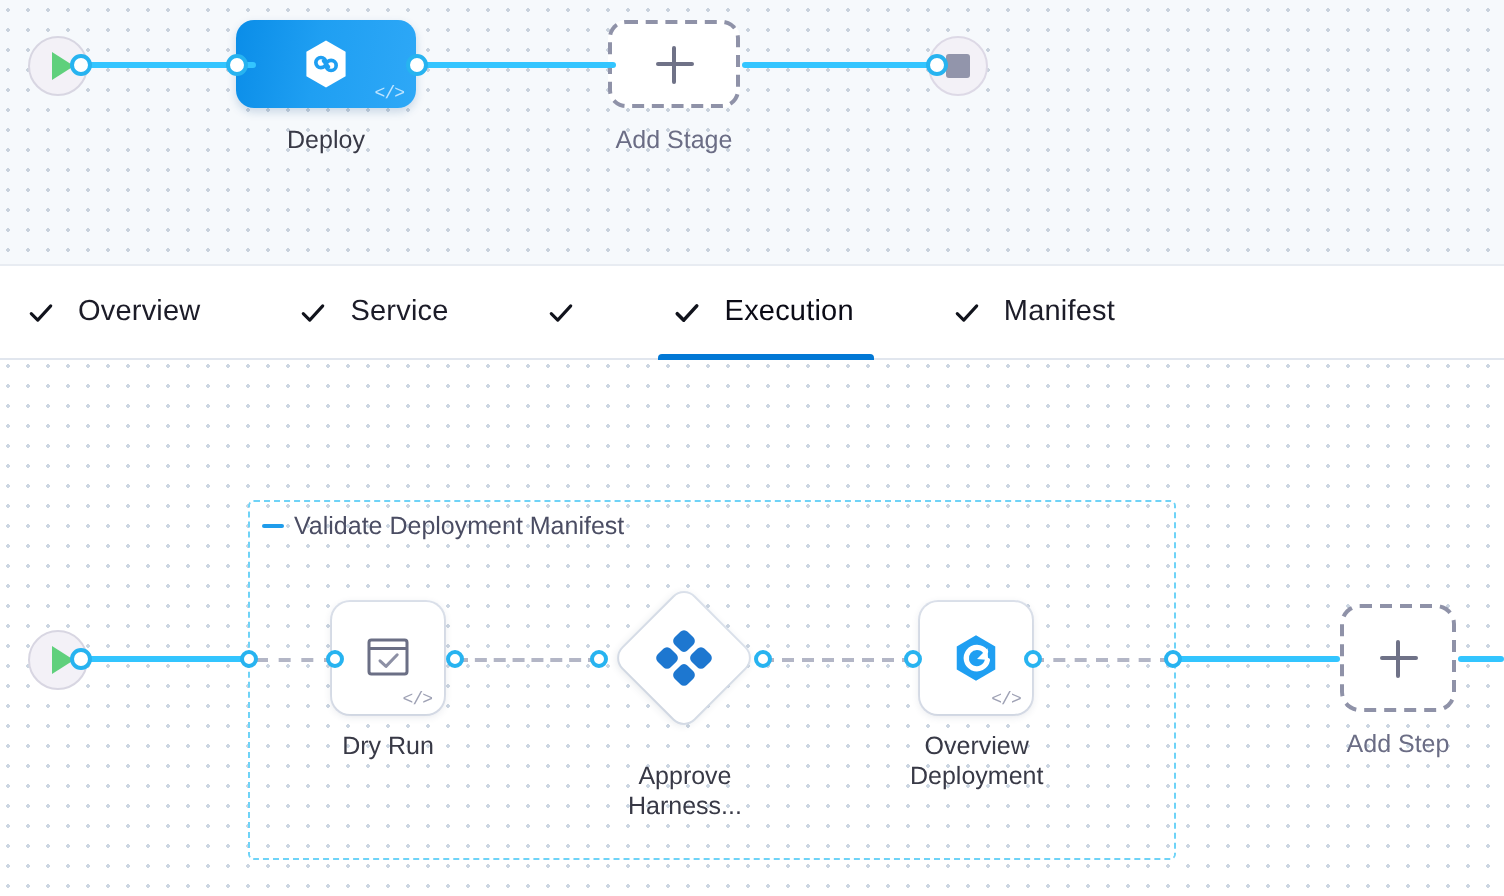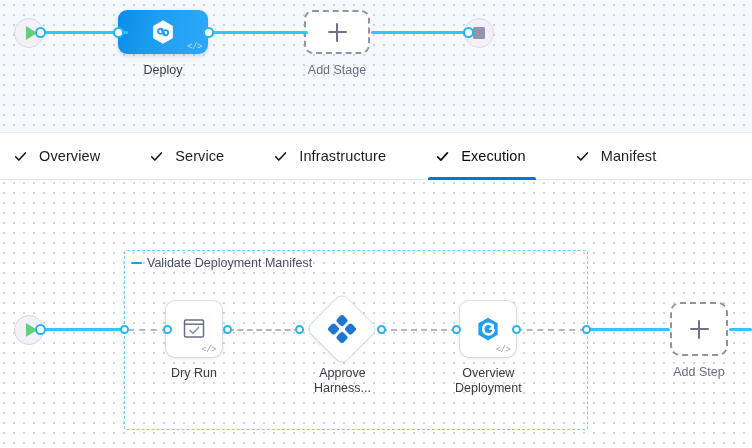--- a/index.html
+++ b/index.html
@@ -369,21 +369,20 @@
       </span>
       <span class="tab-label">Service</span>
     </div>
 
     <div class="tab">
       <span class="check">
         <svg viewBox="0 0 16 16" width="13" height="13">
             <path d="M2 8.4 L6 12.4 L14 3.6" fill="none" stroke="#11131c" stroke-width="1.9" stroke-linecap="round" stroke-linejoin="round"></path>
           </svg>
       </span>
-      <span class="tab-label">Infrastructure</span>
     </div>
 
     <div class="tab active">
       <span class="check">
         <svg viewBox="0 0 16 16" width="13" height="13">
             <path d="M2 8.4 L6 12.4 L14 3.6" fill="none" stroke="#11131c" stroke-width="2.2" stroke-linecap="round" stroke-linejoin="round"></path>
           </svg>
       </span>
       <span class="tab-label">Execution</span>
     </div>
@@ -436,21 +435,21 @@
         <svg class="icon-svg" width="26" height="26" viewBox="0 0 26 26">
           <rect x="3.5" y="4" width="19" height="17" rx="1.2" fill="#ffffff" stroke="#6b6f85" stroke-width="1.5"></rect>
           <line x1="3.5" y1="8.2" x2="22.5" y2="8.2" stroke="#6b6f85" stroke-width="1.5"></line>
           <path d="M9 14.4 L12 17.2 L17.6 11.4" fill="none" stroke="#8d90a5" stroke-width="1.5" stroke-linecap="round" stroke-linejoin="round"></path>
         </svg>
         <span class="code-badge on-white">&lt;/&gt;</span>
       </div>
       <span class="node-label">Dry Run</span>
     </div>
 
-    <div class="node-wrap" style="left:314px; top:124px;">
+    <div class="node-wrap" style="left:314px; top:124px;gap:15px;">
       <div class="step-diamond">
         <span class="di-icon">
           <svg class="icon-svg" width="28" height="28" viewBox="0 0 28 28">
             <g transform="rotate(45 14 14)">
               <rect x="3.4" y="3.4" width="9.2" height="9.2" rx="2.6" fill="#1d77d0"></rect>
               <rect x="15.4" y="3.4" width="9.2" height="9.2" rx="2.6" fill="#1d77d0"></rect>
               <rect x="3.4" y="15.4" width="9.2" height="9.2" rx="2.6" fill="#1d77d0"></rect>
               <rect x="15.4" y="15.4" width="9.2" height="9.2" rx="2.6" fill="#1d77d0"></rect>
             </g>
           </svg>

